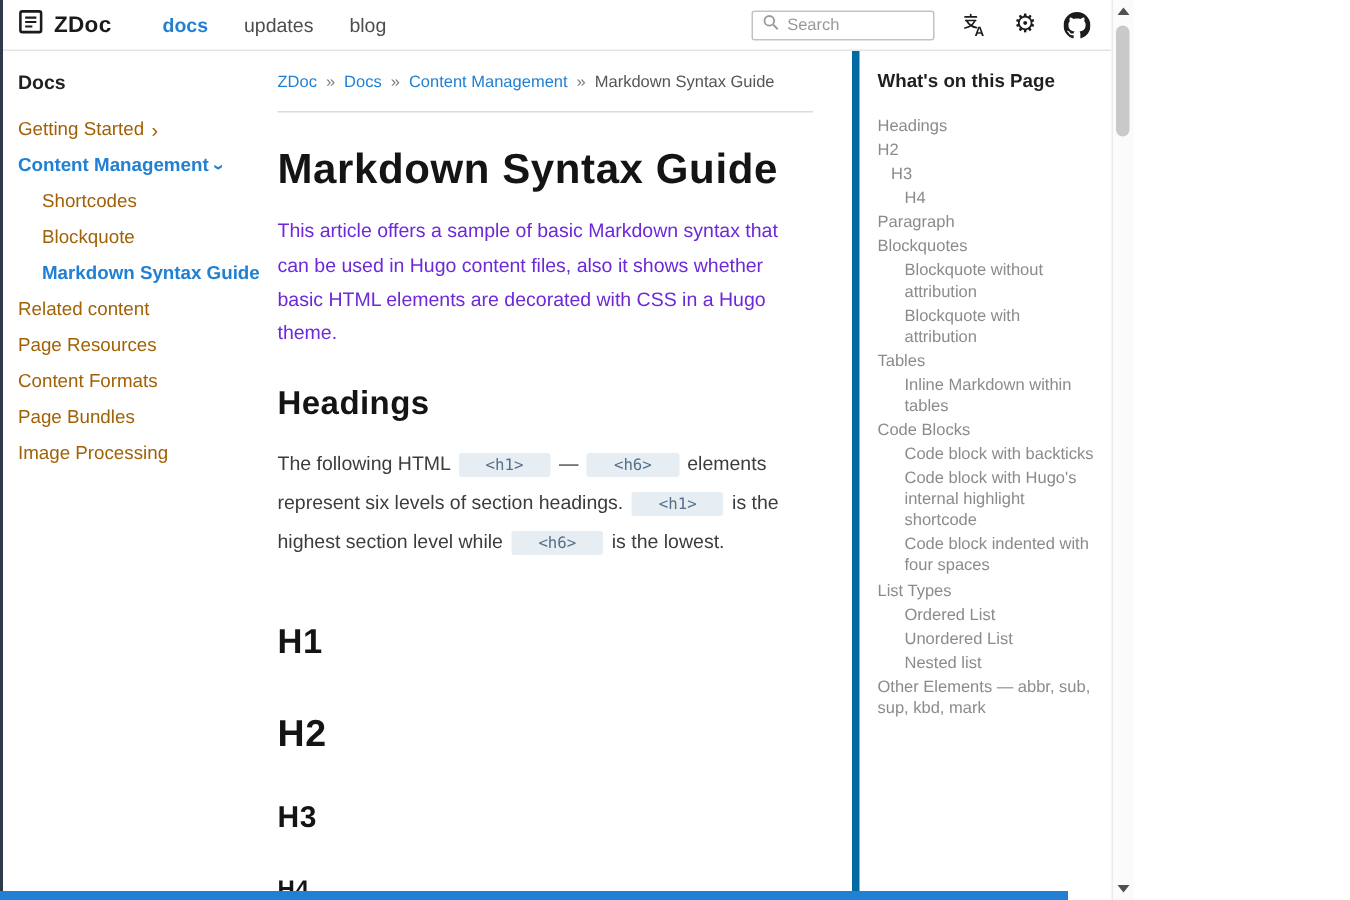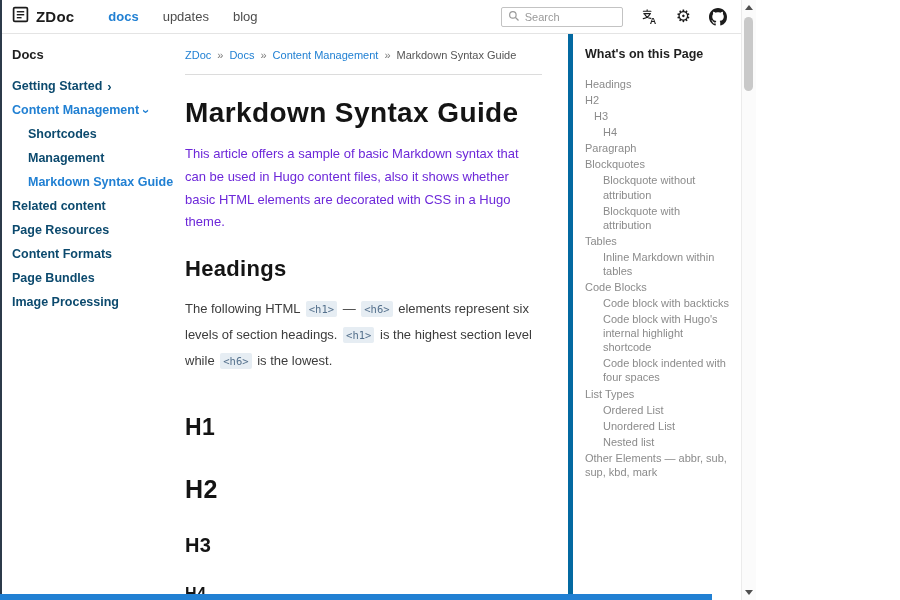--- a/index.html
+++ b/index.html
@@ -30,38 +30,38 @@
   .search-box input::placeholder{color:#9a9a9a;}
   .icon-btn{display:flex;align-items:center;justify-content:center;cursor:pointer;}
   .gear-glyph{font-family:"DejaVu Sans",sans-serif;font-size:17px;color:#1b1b1b;line-height:1;}
 
   
   .layout{display:flex;height:565px;}
 
   
   .sidebar{width:175px;padding:13px 0 0 12px;flex-shrink:0;}
   .side-title{font-size:13px;font-weight:bold;color:#1f1f1f;margin-bottom:12px;}
-  .side-item{display:flex;align-items:center;gap:5px;font-size:12.5px;color:#0c4a6e;padding:5px 0;cursor:pointer;text-decoration:none;font-weight:bold;}
+  .side-item{display:flex;align-items:center;gap:5px;font-size:12.5px;color:#a16207;padding:5px 0;cursor:pointer;text-decoration:none;}
   .side-item.indent{padding-left:16px;}
   .side-item.active{color:var(--accent);font-weight:bold;}
   .chev{font-size:13px;line-height:1;color:inherit;display:inline-block;}
   .chev.down{transform:rotate(90deg) translateX(1px);}
 
   
   .content{flex:1;padding:15px 26px 0 10px;position:relative;overflow:hidden;}
   .breadcrumb{font-size:11px;color:#6a6a6a;display:flex;flex-wrap:wrap;align-items:center;}
   .crumb-link{color:var(--accent);text-decoration:none;cursor:pointer;}
   .crumb-current{color:#555;}
   .sep{margin:0 6px;color:#7a7a7a;}
   .divider{border:none;border-top:1px solid #dcdcdc;margin:13px 0 0;}
   .page-title{font-size:28px;font-weight:bold;letter-spacing:.4px;color:#141414;margin-top:22px;}
   .intro{font-size:13px;line-height:1.75;color:#6d28d9;margin-top:14px;max-width:510px;}
   .section-heading{font-size:22px;font-weight:bold;letter-spacing:.3px;color:#141414;margin-top:22px;}
   .hpar{font-size:13px;line-height:2;color:#3c3c3c;margin-top:14px;max-width:510px;}
-  .chip{font-family:"DejaVu Sans Mono","Liberation Mono",monospace;font-size:10.5px;background:var(--code-bg);color:var(--code-text);padding:2px 3px;border-radius:2px;margin:0 2px;white-space:nowrap;}
+  .chip{font-family:"DejaVu Sans Mono","Liberation Mono",monospace;font-size:10.5px;background:var(--code-bg);color:var(--code-text);padding:2px 18px;border-radius:2px;margin:0 2px;white-space:nowrap;}
   .sample{font-weight:bold;color:#141414;letter-spacing:.4px;}
   .s1{font-size:23px;margin-top:40px;}
   .s2{font-size:25px;margin-top:34px;}
   .s3{font-size:20px;margin-top:30px;}
   .s4{font-size:16px;margin-top:28px;}
   .s5{font-size:13px;margin-top:26px;}
 
   
   .toc{width:173px;flex-shrink:0;border-left:5px solid #0369a1;padding:13px 10px 0 12px;}
   .toc-title{font-size:12.5px;font-weight:bold;color:#1f1f1f;margin-bottom:16px;}
@@ -133,21 +133,21 @@
           <span class="chev">›</span>
         </a>
         <a class="side-item active">
           <span>Content Management</span>
           <span class="chev down">›</span>
         </a>
         <a class="side-item indent">
           <span>Shortcodes</span>
         </a>
         <a class="side-item indent">
-          <span>Management</span>
+          <span>Blockquote</span>
         </a>
         <a class="side-item indent active">
           <span>Markdown Syntax Guide</span>
         </a>
         <a class="side-item">
           <span>Related content</span>
         </a>
         <a class="side-item">
           <span>Page Resources</span>
         </a>

